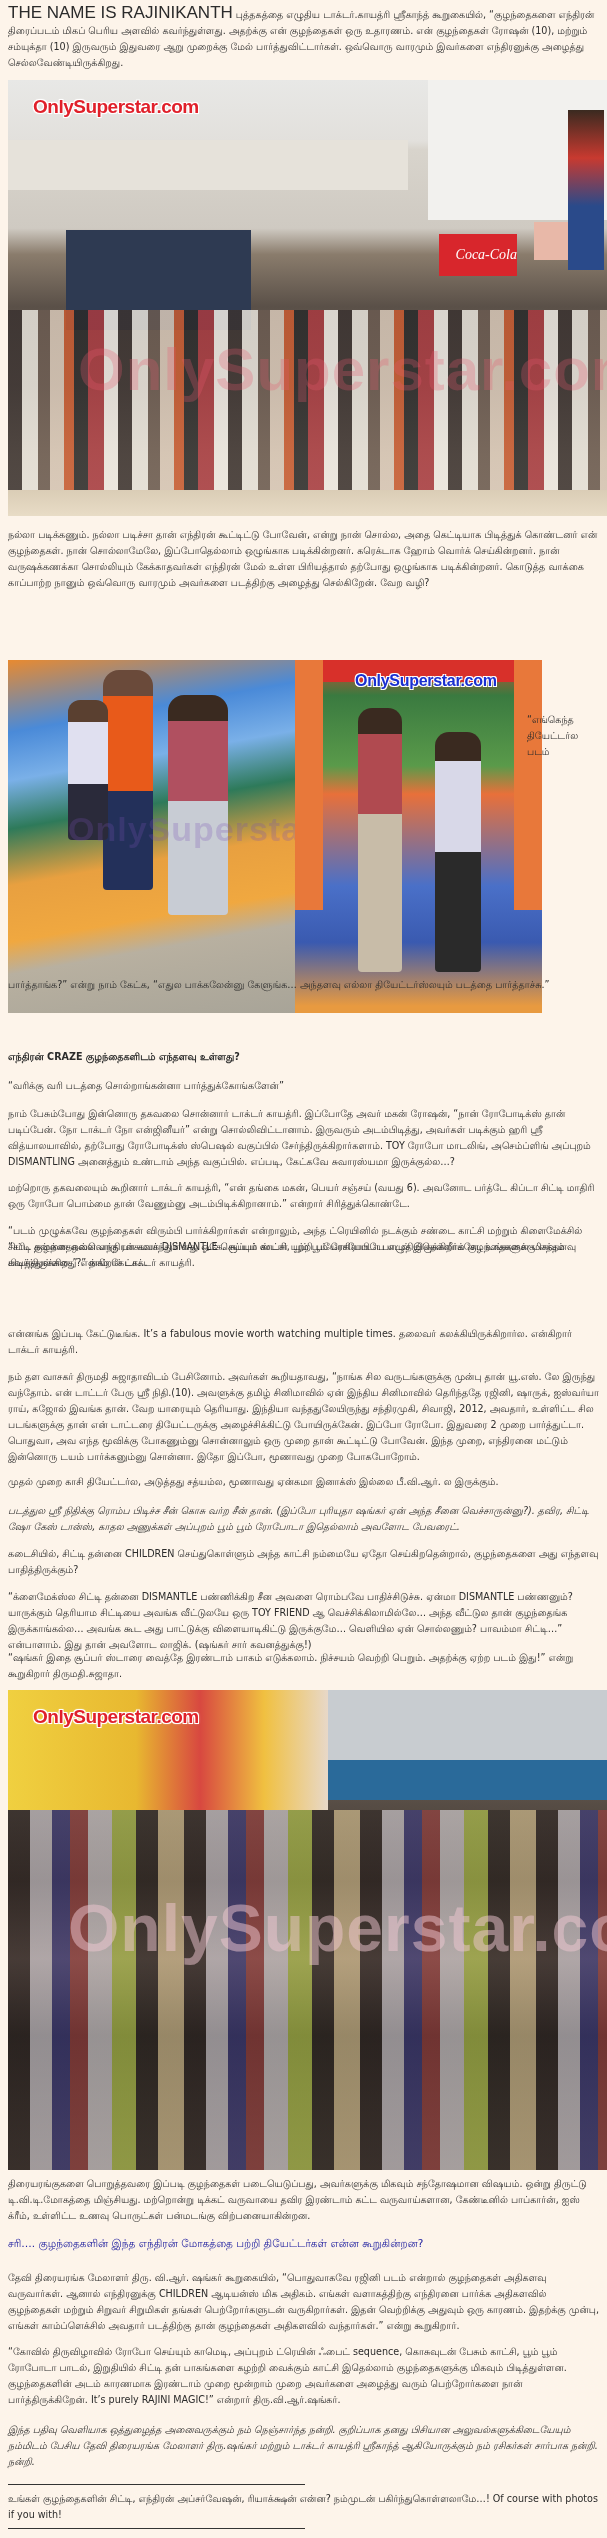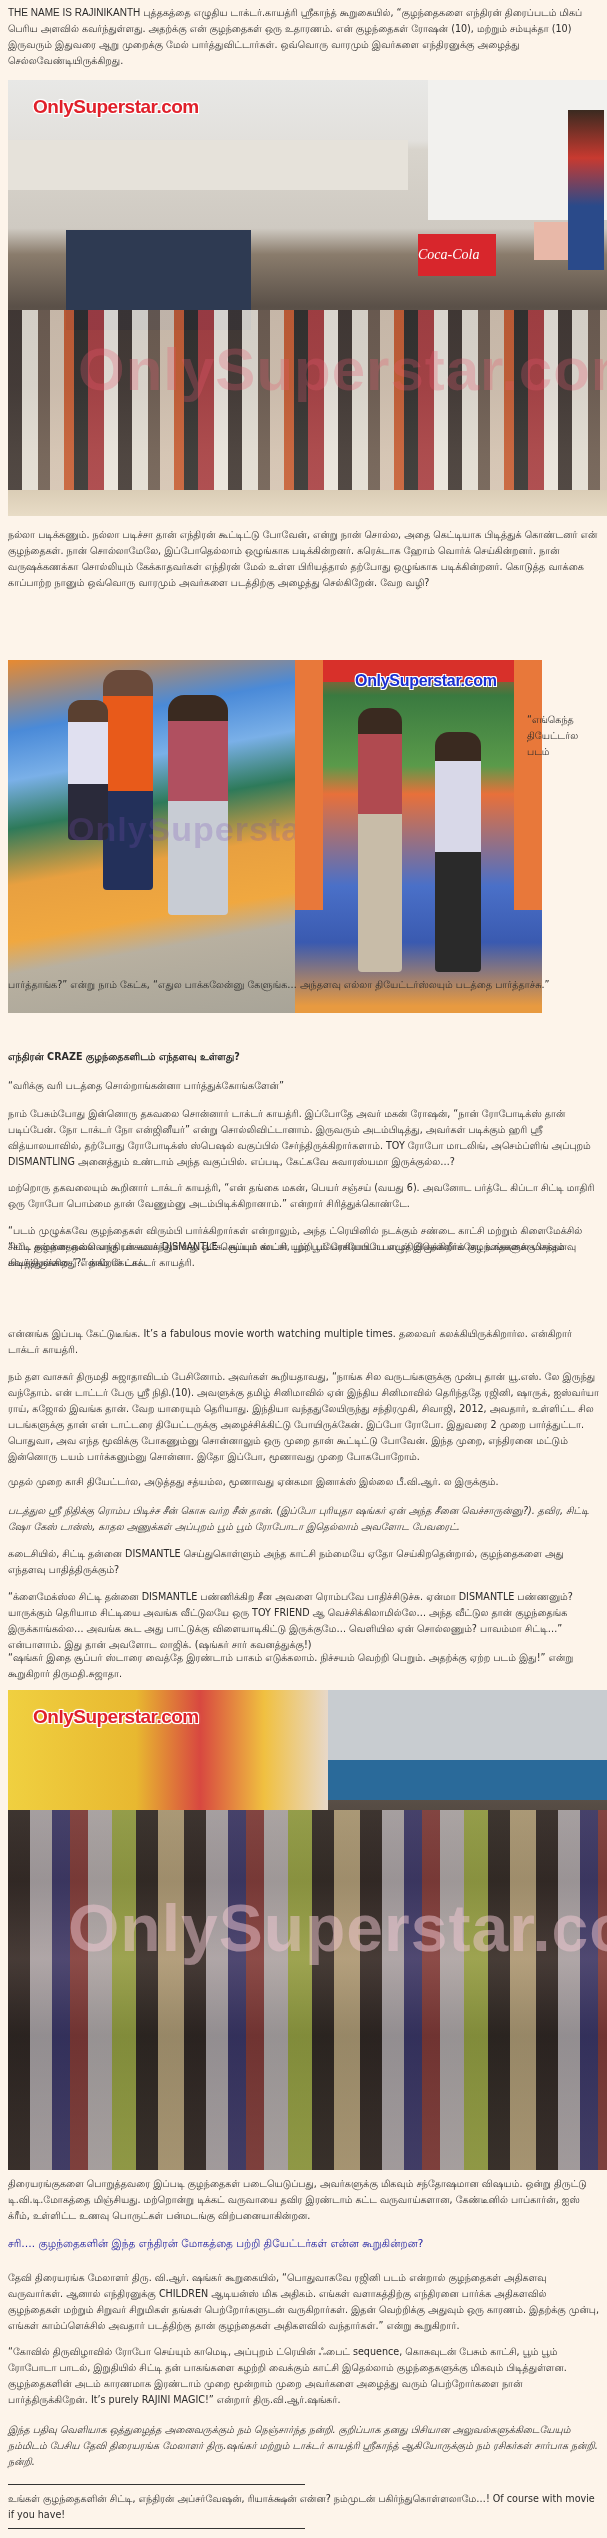--- a/index.html
+++ b/index.html
@@ -13,21 +13,21 @@
     position: relative;
   }
   .p {
     position: absolute;
     left: 8px;
     width: 592px;
     font-size: 9.6px;
     line-height: 16px;
     margin: 0;
   }
-  .p .en { font-family: "Liberation Sans", sans-serif; font-size: 10px; }
+  .p .en { font-family: "Liberation Sans", sans-serif; font-size: 17px; }
   .heading {
     position: absolute; left: 8px; width: 592px;
     color: #1a1a9e; font-weight: normal; font-size: 10.5px; line-height: 16px;
   }
   .photo { position: absolute; overflow: hidden; }
   .wm-top {
     position: absolute; font-family: "Liberation Sans", sans-serif; font-weight: bold;
     font-size: 19px; color: #e0202a; letter-spacing: -0.5px;
     text-shadow: -1px -1px 0 #fff, 1px -1px 0 #fff, -1px 1px 0 #fff, 1px 1px 0 #fff, 0 0 3px #fff;
   }
@@ -50,21 +50,21 @@
 
 <div class="photo" style="left:8px; top:80px; width:599px; height:436px; background:linear-gradient(180deg,#e8e8e6 0%,#e2e0dc 14%,#d8d4cc 16%,#cfcac2 34%,#8a7c6c 40%,#5a5048 52%,#7a6e62 70%,#c8b8a0 86%,#e8dcc6 100%);">
 
   <div style="position:absolute;left:0;top:60px;width:400px;height:50px;background:#e6e2da;"></div>
 
   <div style="position:absolute;left:58px;top:150px;width:185px;height:100px;background:#2e3a52;"></div>
 
   <div style="position:absolute;left:420px;top:0;width:179px;height:140px;background:#f2f1ee;"></div>
   <div style="position:absolute;left:560px;top:30px;width:36px;height:160px;background:linear-gradient(180deg,#3a2a20,#c83a30 30%,#2a4a8a 60%,#2a4a8a);"></div>
   <div style="position:absolute;left:526px;top:142px;width:34px;height:38px;background:#e8b8a8;"></div>
-  <div style="position:absolute;left:410px;top:154px;width:78px;height:42px;background:#d8262c;color:#fff;font-family:'Liberation Serif',serif;font-style:italic;font-size:14px;line-height:42px;text-align:left;">Coca-Cola</div>
+  <div style="position:absolute;left:431px;top:154px;width:78px;height:42px;background:#d8262c;color:#fff;font-family:'Liberation Serif',serif;font-style:italic;font-size:14px;line-height:42px;text-align:right;">Coca-Cola</div>
 
   <div style="position:absolute;left:0;top:230px;width:599px;height:180px;background:repeating-linear-gradient(90deg,#3a3230 0 14px,#e8e4dc 14px 30px,#6a5a50 30px 42px,#d8c8b8 42px 56px,#c85a30 56px 66px,#2a2a2a 66px 80px,#a83a40 80px 96px,#f0ece6 96px 110px);opacity:0.85;"></div>
   <div class="wm-top" style="left:25px; top:16px;">OnlySuperstar.com</div>
   <div class="wm-faint" style="left:70px; top:255px; font-size:60px;">OnlySuperstar.com</div>
 </div>
 
 <p class="p" style="top:527px;">நல்லா படிக்கணும். நல்லா படிச்சா தான் எந்திரன் கூட்டிட்டு போவேன், என்று நான் சொல்ல, அதை கெட்டியாக பிடித்துக் கொண்டனர் என் குழந்தைகள். நான் சொல்லாமேலே, இப்போதெல்லாம் ஒழுங்காக படிக்கின்றனர். கரெக்டாக ஹோம் வொர்க் செய்கின்றனர். நான் வருஷக்கணக்கா சொல்லியும் கேக்காதவர்கள் எந்திரன் மேல் உள்ள பிரியத்தால் தற்போது ஒழுங்காக படிக்கின்றனர். கொடுத்த வாக்கை காப்பாற்ற நானும் ஒவ்வொரு வாரமும் அவர்களை படத்திற்கு அழைத்து செல்கிறேன். வேற வழி?</p>
 
 <div class="photo" style="left:8px; top:660px; width:287px; height:353px; background:linear-gradient(170deg,#e88a30 0%,#4a8ad8 18%,#7ab0e8 30%,#2e7a5a 42%,#e8a040 56%,#f0a840 70%,#b8b0a0 78%,#a8a498 100%);">
   <div style="position:absolute;left:95px;top:10px;width:50px;height:220px;background:linear-gradient(180deg,#6a4a3a 0 12%,#e85a1a 12% 55%,#23305a 55%);border-radius:16px 16px 4px 4px;"></div>
@@ -86,21 +86,21 @@
 <p class="p" style="top:1049px;font-weight:bold;">எந்திரன் CRAZE குழந்தைகளிடம் எந்தளவு உள்ளது?</p>
 <p class="p" style="top:1078px;">“வரிக்கு வரி படத்தை சொல்றாங்கன்னா பார்த்துக்கோங்களேன்”</p>
 <p class="p" style="top:1106px;">நாம் பேசும்போது இன்னொரு தகவலை சொன்னார் டாக்டர் காயத்ரி. இப்போதே அவர் மகன் ரோஷன், “நான் ரோபோடிக்ஸ் தான் படிப்பேன். நோ டாக்டர் நோ என்ஜினீயர்” என்று சொல்லிவிட்டானாம். இருவரும் அடம்பிடித்து, அவர்கள் படிக்கும் ஹரி ஸ்ரீ வித்யாலயாவில், தற்போது ரோபோடிக்ஸ் ஸ்பெஷல் வகுப்பில் சேர்ந்திருக்கிறார்களாம். TOY ரோபோ மாடலிங், அசெம்ப்ளிங் அப்புறம் DISMANTLING அனைத்தும் உண்டாம் அந்த வகுப்பில். எப்படி, கேட்கவே சுவாரஸ்யமா இருக்குல்ல…?</p>
 <p class="p" style="top:1180px;">மற்றொரு தகவலையும் கூறினார் டாக்டர் காயத்ரி, “என் தங்கை மகன், பெயர் சஞ்சய் (வயது 6). அவனோட பர்த்டே கிப்டா சிட்டி மாதிரி ஒரு ரோபோ பொம்மை தான் வேணும்னு அடம்பிடிக்கிறானாம்.” என்றார் சிரித்துக்கொண்டே.</p>
 <p class="p" style="top:1223px;">“படம் முழுக்கவே குழந்தைகள் விரும்பி பார்க்கிறார்கள் என்றாலும், அந்த ட்ரெயினில் நடக்கும் சண்டை காட்சி மற்றும் கிளைமேக்சில் சிட்டி தன்னை ஒவ்வொரு பாகமாக DISMANTLE செய்யும் காட்சி, பூம் பூம் ரோபோடா பாடல் இதெல்லாம் குழந்தைகளை மிகவும் கவர்ந்துள்ளன.” என்கிறார் டாக்டர் காயத்ரி.</p>
 <p class="p" style="top:1239px;">“சரி.. குழந்தைகளை எந்திரன் கவர்ந்துள்ளது ஓகே. சூப்பர் ஸ்டார் பற்றி பயோகிராபியே எழுதியிருக்கிறீர்களே, உங்களுக்கு எந்தளவு பிடித்திருக்கிறது?” நாம் கேட்க…</p>
 <p class="p" style="top:1326px;">என்னங்க இப்படி கேட்டுடீங்க. It’s a fabulous movie worth watching multiple times. தலைவர் கலக்கியிருக்கிறார்ல. என்கிறார் டாக்டர் காயத்ரி.</p>
 <p class="p" style="top:1369px;">நம் தள வாசகர் திருமதி சுஜாதாவிடம் பேசினோம். அவர்கள் கூறியதாவது, “நாங்க சில வருடங்களுக்கு முன்பு தான் யூ.எஸ். லே இருந்து வந்தோம். என் டாட்டர் பேரு ஸ்ரீ நிதி.(10). அவளுக்கு தமிழ் சினிமாவில் ஏன் இந்திய சினிமாவில் தெரிந்ததே ரஜினி, ஷாருக், ஐஸ்வர்யா ராய், கஜோல் இவங்க தான். வேற யாரையும் தெரியாது. இந்தியா வந்ததுலேயிருந்து சந்திரமுகி, சிவாஜி, 2012, அவதார், உள்ளிட்ட சில படங்களுக்கு தான் என் டாட்டரை தியேட்டருக்கு அழைச்சிக்கிட்டு போயிருக்கேன். இப்போ ரோபோ. இதுவரை 2 முறை பார்த்துட்டா. பொதுவா, அவ எந்த மூவிக்கு போகணும்னு சொன்னாலும் ஒரு முறை தான் கூட்டிட்டு போவேன். இந்த முறை, எந்திரனை மட்டும் இன்னொரு டயம் பார்க்கனும்னு சொன்னா. இதோ இப்போ, மூணாவது முறை போகபோறோம்.</p>
 <p class="p" style="top:1474px;">முதல் முறை காசி தியேட்டர்ல, அடுத்தது சத்யம்ல, மூணாவது ஏன்கமா இனாக்ஸ் இல்லை பீ.வி.ஆர். ல இருக்கும்.</p>
 <p class="p" style="top:1503px;font-style:italic;">படத்துல ஸ்ரீ நிதிக்கு ரொம்ப பிடிச்ச சீன் கொசு வர்ற சீன் தான். (இப்போ புரியுதா ஷங்கர் ஏன் அந்த சீனை வெச்சாருன்னு?). தவிர, சிட்டி ஷோ கேஸ் டான்ஸ், காதல அணுக்கள் அப்புறம் பூம் பூம் ரோபோடா இதெல்லாம் அவளோட பேவரைட்.</p>
-<p class="p" style="top:1546px;">கடைசியில், சிட்டி தன்னை DISMANTLE செய்துகொள்ளும் அந்த காட்சி நம்மையே ஏதோ செய்கிறதென்றால், குழந்தைகளை அது எந்தளவு பாதித்திருக்கும்?</p>
+<p class="p" style="top:1546px;">கடைசியில், சிட்டி தன்னை CHILDREN செய்துகொள்ளும் அந்த காட்சி நம்மையே ஏதோ செய்கிறதென்றால், குழந்தைகளை அது எந்தளவு பாதித்திருக்கும்?</p>
 <p class="p" style="top:1589px;">“க்ளைமேக்ஸ்ல சிட்டி தன்னை DISMANTLE பண்ணிக்கிற சீன அவளை ரொம்பவே பாதிச்சிடுச்சு. ஏன்மா DISMANTLE பண்ணனும்? யாருக்கும் தெரியாம சிட்டியை அவங்க வீட்டுலயே ஒரு TOY FRIEND ஆ வெச்சிக்கிலாமில்லே… அந்த வீட்டுல தான் குழந்தைங்க இருக்காங்கல்ல… அவங்க கூட அது பாட்டுக்கு விளையாடிகிட்டு இருக்குமே… வெளியில ஏன் சொல்லணும்? பாவம்மா சிட்டி…” என்பாளாம். இது தான் அவளோட லாஜிக். (ஷங்கர் சார் கவனத்துக்கு!)</p>
 <p class="p" style="top:1650px;">“ஷங்கர் இதை சூப்பர் ஸ்டாரை வைத்தே இரண்டாம் பாகம் எடுக்கலாம். நிச்சயம் வெற்றி பெறும். அதற்க்கு ஏற்ற படம் இது!” என்று கூறுகிறார் திருமதி.சுஜாதா.</p>
 
 <div class="photo" style="left:8px; top:1690px; width:599px; height:480px; background:linear-gradient(180deg,#e8c848 0%,#d8a840 14%,#5a5048 22%,#3a302a 40%,#6a5a52 56%,#2a2420 72%,#4a4038 100%);">
   <div style="position:absolute;left:0;top:0;width:320px;height:120px;background:linear-gradient(90deg,#f0d040,#e8b830 40%,#d84840 60%,#f0c040 80%,#e8d8c8);"></div>
   <div style="position:absolute;left:320px;top:0;width:279px;height:70px;background:#c8ccd0;"></div>
   <div style="position:absolute;left:320px;top:70px;width:279px;height:40px;background:#2a6a9a;"></div>
   <div style="position:absolute;left:0;top:120px;width:599px;height:360px;background:repeating-linear-gradient(90deg,#2a2220 0 22px,#e8e4ec 22px 44px,#3a3a8a 44px 62px,#a84040 62px 80px,#f0ecf0 80px 104px,#c8e050 104px 128px,#2a2420 128px 150px,#f0d8a0 150px 176px);opacity:0.55;"></div>
   <div class="wm-top" style="left:25px; top:16px;">OnlySuperstar.com</div>
   <div class="wm-faint" style="left:60px; top:200px; font-size:66px; color:rgba(240,200,210,0.5);">OnlySuperstar.com</div>
@@ -109,14 +109,14 @@
 <p class="p" style="top:2176px;">திரையரங்குகளை பொறுத்தவரை இப்படி குழந்தைகள் படையெடுப்பது, அவர்களுக்கு மிகவும் சந்தோஷமான விஷயம். ஒன்று திருட்டு டி.வி.டி.மோகத்தை மிஞ்சியது. மற்றொன்று டிக்கட் வருவாயை தவிர இரண்டாம் கட்ட வருவாய்களான, கேண்டீனில் பாப்கார்ன், ஐஸ் க்ரீம், உள்ளிட்ட உணவு பொருட்கள் பன்மடங்கு விற்பனையாகின்றன.</p>
 
 <div class="heading" style="top:2235px;">சரி…. குழந்தைகளின் இந்த எந்திரன் மோகத்தை பற்றி தியேட்டர்கள் என்ன கூறுகின்றன?</div>
 
 <p class="p" style="top:2270px;">தேவி திரையரங்க மேலாளர் திரு. வி.ஆர். ஷங்கர் கூறுகையில், “பொதுவாகவே ரஜினி படம் என்றால் குழந்தைகள் அதிகளவு வருவார்கள். ஆனால் எந்திரனுக்கு CHILDREN ஆடியன்ஸ் மிக அதிகம். எங்கள் வளாகத்திற்கு எந்திரனை பார்க்க அதிகளவில் குழந்தைகள் மற்றும் சிறுவர் சிறுமிகள் தங்கள் பெற்றோர்களுடன் வருகிறார்கள். இதன் வெற்றிக்கு அதுவும் ஒரு காரணம். இதற்க்கு முன்பு, எங்கள் காம்ப்ளெக்சில் அவதார் படத்திற்கு தான் குழந்தைகள் அதிகளவில் வந்தார்கள்.” என்று கூறுகிறார்.</p>
 <p class="p" style="top:2344px;">“கோவில் திருவிழாவில் ரோபோ செய்யும் காமெடி, அப்புறம் ட்ரெயின் ஃபைட் sequence, கொசுவுடன் பேசும் காட்சி, பூம் பூம் ரோபோடா பாடல், இறுதியில் சிட்டி தன் பாகங்களை கழற்றி வைக்கும் காட்சி இதெல்லாம் குழந்தைகளுக்கு மிகவும் பிடித்துள்ளன. குழந்தைகளின் அடம் காரணமாக இரண்டாம் முறை மூன்றாம் முறை அவர்களை அழைத்து வரும் பெற்றோர்களை நான் பார்த்திருக்கிறேன். It’s purely RAJINI MAGIC!” என்றார் திரு.வி.ஆர்.ஷங்கர்.</p>
 
 <p class="p" style="top:2422px; font-style:italic;">இந்த பதிவு வெளியாக ஒத்துழைத்த அனைவருக்கும் நம் நெஞ்சார்ந்த நன்றி. குறிப்பாக தனது பிசியான அலுவல்களுக்கிடையேயும் நம்மிடம் பேசிய தேவி திரையரங்க மேலாளர் திரு.ஷங்கர் மற்றும் டாக்டர் காயத்ரி ஸ்ரீகாந்த் ஆகியோருக்கும் நம் ரசிகர்கள் சார்பாக நன்றி. நன்றி.</p>
 
 <div class="rule" style="top:2484px;"></div>
-<p class="p" style="top:2491px;">உங்கள் குழந்தைகளின் சிட்டி, எந்திரன் அப்சர்வேஷன், ரியாக்க்ஷன் என்ன? நம்முடன் பகிர்ந்துகொள்ளலாமே…! Of course with movie if you have!</p>
+<p class="p" style="top:2491px;">உங்கள் குழந்தைகளின் சிட்டி, எந்திரன் அப்சர்வேஷன், ரியாக்க்ஷன் என்ன? நம்முடன் பகிர்ந்துகொள்ளலாமே…! Of course with photos if you with!</p>
 <div class="rule" style="top:2528px;"></div>
 
 </body></html>

